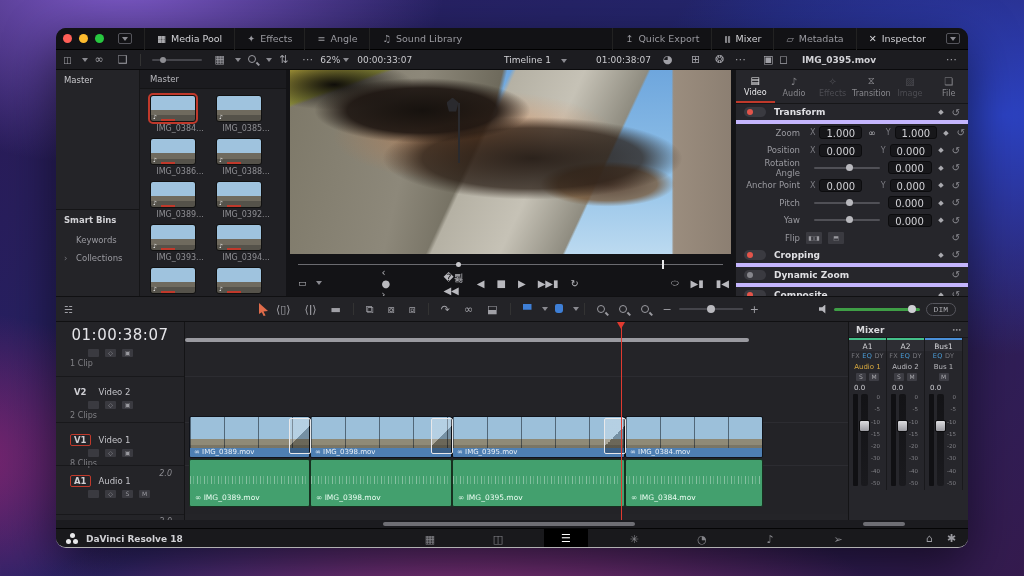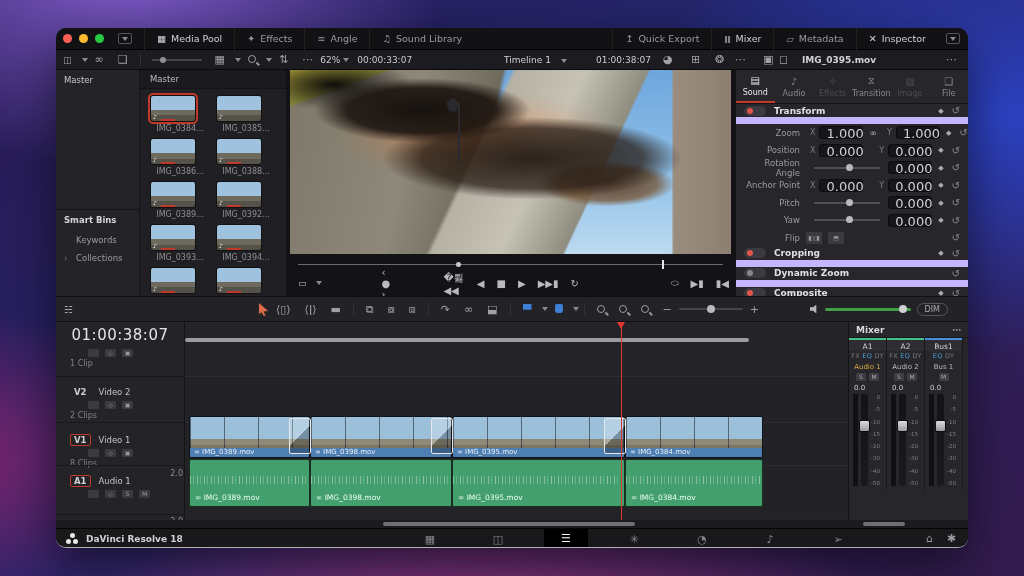--- a/index.html
+++ b/index.html
@@ -47,52 +47,52 @@
   .scrub{position:absolute;left:4px;right:4px;top:190px;height:10px;}
   .scrubline{position:absolute;left:8px;right:8px;top:4px;height:1px;background:#6b6b70;}
   .transport{position:absolute;left:0;right:0;top:200px;height:26px;display:flex;align-items:center;color:#a9a9ae;}
   .tbtn{font-size:10px;color:#b9b9be;margin:0 6px;}
   .inspector{position:absolute;left:679px;top:42px;width:233px;height:226px;background:#26262b;border-left:1px solid #141416;}
   .itabs{display:flex;border-bottom:1px solid #161618;height:34px;}
   .itab{flex:1;display:flex;flex-direction:column;align-items:center;justify-content:center;gap:2px;font-size:8px;color:#88888d;}
   .itab .ic{font-size:10px;}
   .itab.active{color:#e8e8ea;border-bottom:2px solid #c0392b;}
   .itab.dis{color:#4c4c52;}
-  .isec{display:flex;align-items:center;height:20px;padding:0 8px;border-bottom:7px solid #c4b5fd;}
+  .isec{display:flex;align-items:center;height:20px;padding:0 8px;border-bottom:4px solid #c4b5fd;}
   .tog{width:22px;height:10px;border-radius:5px;background:#3a3a40;position:relative;margin-right:8px;flex:none;}
   .tog i{position:absolute;top:2px;width:6px;height:6px;border-radius:50%;}
   .tog.on i{left:3px;background:#e3544a;}
   .tog.off i{left:3px;background:#86868c;}
   .kf{color:#a9a9ae;font-size:7px;margin-left:6px;}
   .rst{color:#8a8a90;font-size:10px;margin-left:8px;}
   .irow{display:flex;align-items:center;height:17.5px;padding:0 8px;font-size:8.5px;color:#9a9aa0;}
   .ilabel{width:62px;text-align:right;padding-right:6px;flex:none;}
-  .fld{background:#17171a;border:1px solid #0c0c0e;border-radius:3px;color:#d2d2d6;font-size:13px;padding:1px 6px;width:44px;text-align:left;height:13px;line-height:11px;}
+  .fld{background:#17171a;border:1px solid #0c0c0e;border-radius:3px;color:#d2d2d6;font-size:10px;padding:1px 6px;width:44px;text-align:left;height:13px;line-height:11px;}
   .slider{flex:1;height:2px;background:#505056;border-radius:1px;position:relative;margin:0 8px;}
   .slider i{position:absolute;top:-3px;left:48%;width:7px;height:7px;border-radius:50%;background:#b9b9be;}
   .xy{font-size:8px;color:#7c7c82;margin:0 4px;}
   
   .edittb{position:absolute;left:0;top:268px;width:100%;height:26px;background:#232327;border-top:1px solid #101012;border-bottom:1px solid #101012;display:flex;align-items:center;color:#9a9aa0;}
   .etb{font-size:11px;margin:0 7px;color:#a0a0a6;}
   .flag{display:inline-block;width:9px;height:9px;background:#3e7fd6;clip-path:polygon(0 0,100% 0,100% 70%,0 70%,0 100%);}
   .marker{display:inline-block;width:8px;height:9px;background:#3e7fd6;border-radius:2px 2px 3px 3px;}
   .mag{display:inline-block;width:8px;height:8px;border:1.5px solid #9a9aa0;border-radius:50%;position:relative;}
   .mag:after{content:"";position:absolute;left:7px;top:7px;width:4px;height:1.5px;background:#9a9aa0;transform:rotate(45deg);}
   .greenslider{width:86px;height:3px;background:#3f9e46;border-radius:2px;position:relative;margin:0 6px;}
   .greenslider i{position:absolute;right:4px;top:-3px;width:8px;height:8px;border-radius:50%;background:#cfcfd4;}
-  .dimbtn{border:1px solid #55555c;border-radius:8px;color:#a9a9ae;font-size:8px;padding:1px 7px;margin-right:20px;}
+  .dimbtn{border:1px solid #55555c;border-radius:8px;color:#a9a9ae;font-size:8px;padding:1px 7px;margin-right:12px;font-family:Liberation Mono, monospace;}
   
   .timeline{position:absolute;left:0;top:294px;width:100%;height:198px;background:#212125;}
   .thead{position:absolute;left:0;top:0;width:129px;height:100%;background:#242428;border-right:1px solid #141416;}
   .bigtc{font-size:15px;color:#e4e4e8;text-align:center;margin-top:4px;letter-spacing:.5px;}
   .trow{position:absolute;left:0;width:100%;border-top:1px solid #18181b;}
   .tid{display:inline-block;font-size:8.5px;color:#cfcfd4;border:1px solid transparent;border-radius:2px;padding:0 3px;margin-left:14px;font-weight:bold;}
   .tid.sel{border-color:#c0392b;}
   .tnm{font-size:8.5px;color:#c3c3c8;margin-left:8px;}
-  .tch{float:right;font-size:8px;color:#8b8b90;margin-right:1px;}
+  .tch{float:right;font-size:8px;color:#8b8b90;margin-right:12px;font-style:italic;}
   .ticr{margin-left:32px;margin-top:2px;display:flex;gap:6px;align-items:center;}
   .mini{width:11px;height:8px;background:#3a3a40;border-radius:1px;display:inline-block;font-size:6px;color:#9a9aa0;text-align:center;line-height:8px;}
   .clipcount{font-size:8px;color:#808085;margin-left:14px;margin-top:2px;}
   .lane{position:absolute;left:129px;right:120px;top:0;height:100%;background:#242428;overflow:hidden;}
   .ruler{position:absolute;left:0;top:0;width:100%;height:16px;background:#1d1d21;
     background-image:repeating-linear-gradient(90deg,#3a3a40 0 1px,transparent 1px 15px);font-size:7.5px;color:#85858a;}
   .rlab{position:absolute;top:3px;transform:translateX(-50%);}
   .grayband{position:absolute;left:0;top:16px;width:85%;height:4px;background:#9a9aa0;border-radius:2px;}
   .vclip{position:absolute;top:94px;height:42px;border:1px solid #10131a;border-radius:2px;overflow:hidden;background:
      linear-gradient(180deg,rgba(0,0,0,0) 0 70%,rgba(0,0,0,.15) 70% 100%),
@@ -313,21 +313,21 @@
       <span class="tbtn" style="margin-left:86px;font-size:9px;">⬭</span>
       <span class="tbtn">▶▮</span>
       <span class="tbtn">▮◀</span>
     </div>
   </div>
 
   <div class="inspector">
     <div class="itabs">
       <div class="itab active">
           <span class="ic">▤</span>
-          <span>Sound</span>
+          <span>Video</span>
         </div>
       <div class="itab">
           <span class="ic">♪</span>
           <span>Audio</span>
         </div>
       <div class="itab dis">
           <span class="ic">✧</span>
           <span>Effects</span>
         </div>
       <div class="itab">

